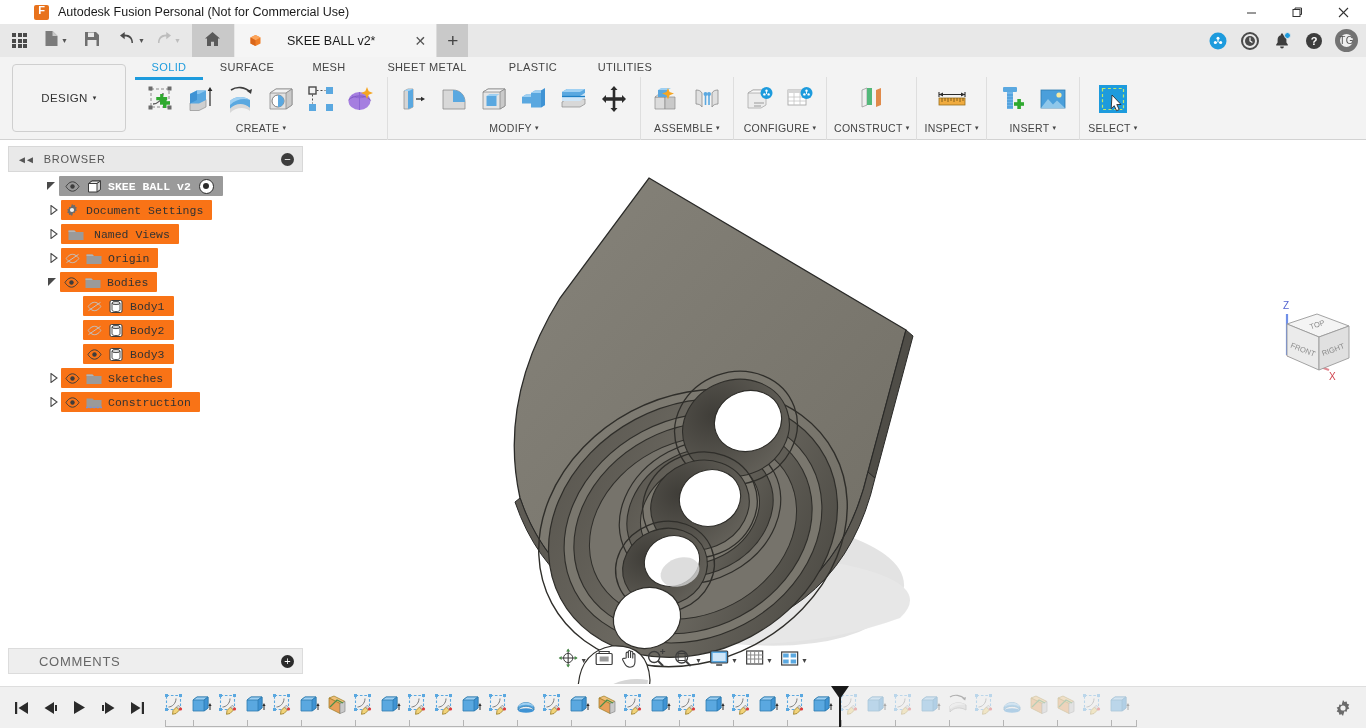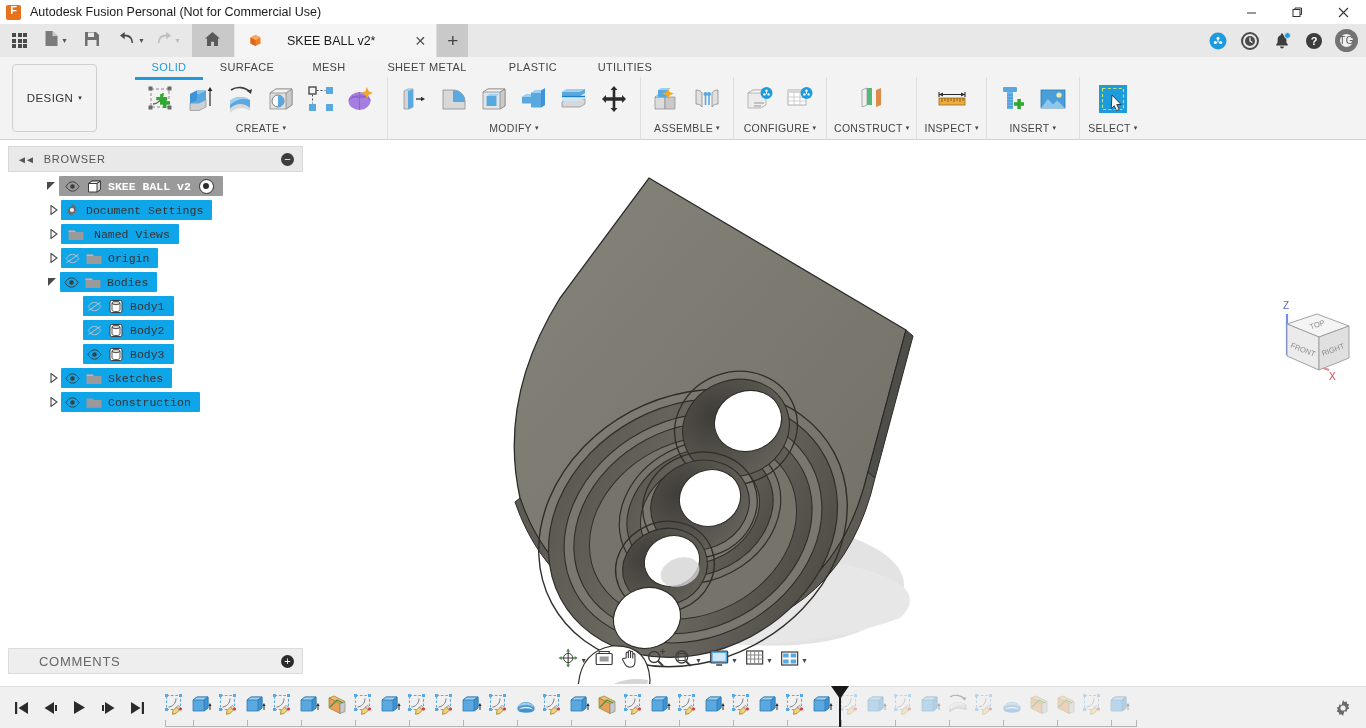--- a/index.html
+++ b/index.html
@@ -8,21 +8,21 @@
     overflow: hidden;
     font-family: "Liberation Sans", sans-serif;
     background: #ffffff;
     -webkit-font-smoothing: antialiased;
   }
   .app { position: relative; width: 1366px; height: 728px; }
 
   
   .titlebar {
     position: absolute; top: 0; left: 0; width: 1366px; height: 24px;
-    background: #ffffff; display: flex; align-items: center;
+    background: #ffffff; display: flex; align-items: center; padding-left: 28px;
   }
   .app-icon {
     width: 15px; height: 15px; margin-left: 6px; border-radius: 2px;
     background: #e8721c; position: relative; flex: none;
   }
   .app-icon::after {
     content: "F"; position: absolute; left: 0; top: -1px; width: 15px;
     text-align: center; font-size: 11px; font-weight: bold; color: #fff;
     font-family: "Liberation Sans", sans-serif;
   }
@@ -79,21 +79,21 @@
     position: absolute; top: 8px; right: 6px; width: 7px; height: 7px;
     border-radius: 50%; background: #1d9bdd; border: 1px solid #e8e8e8;
   }
 
   
   .ribbon {
     position: absolute; top: 57px; left: 0; width: 1366px; height: 83px;
     background: #f3f3f3; border-bottom: 1px solid #d2d2d2;
   }
   .design-box {
-    position: absolute; left: 12px; top: 7px; width: 85px; height: 68px;
+    position: absolute; left: 12px; top: 7px; width: 114px; height: 68px;
     border: 1px solid #cfcfcf; border-radius: 4px; background: #f3f3f3;
     display: flex; align-items: center; justify-content: center;
     font-size: 11.5px; color: #333; letter-spacing: .4px;
   }
   .design-box .cv { font-size: 7px; margin-left: 5px; }
 
   .tabs {
     position: absolute; top: 0; left: 135px; height: 20px; display: flex;
     align-items: center;
   }
@@ -137,21 +137,21 @@
     margin-left: 11px; }
   .browser-min { margin-left: auto; width: 13px; height: 13px;
     border-radius: 50%; background: #3d3d3d; color: #fff; font-size: 11px;
     display: flex; align-items: center; justify-content: center;
     line-height: 1; }
 
   .tree { position: absolute; left: 8px; top: 174px; width: 295px;
     font-size: 11.5px; color: #333; font-family: Liberation Mono, monospace; }
   .trow { height: 24px; display: flex; align-items: center; }
   .trow .hit { display: flex; align-items: center; height: 20px;
-    background: #0ea5e9; padding-right: 9px; border-radius: 1px; }
+    background: #f97316; padding-right: 9px; border-radius: 1px; }
   .trow.root .hit { background: #9a9a9a; }
   .trow.root .lbl { color: #fff; font-weight: bold; }
   .arrow { width: 15px; display: flex; align-items: center;
     justify-content: center; flex: none; }
   .arrow svg { display: block; }
   .eye { width: 22px; display: flex; align-items: center;
     justify-content: center; flex: none; }
   .ticon { width: 22px; display: flex; align-items: center;
     justify-content: center; flex: none; }
   .lbl { white-space: nowrap; padding-left: 3px; }

